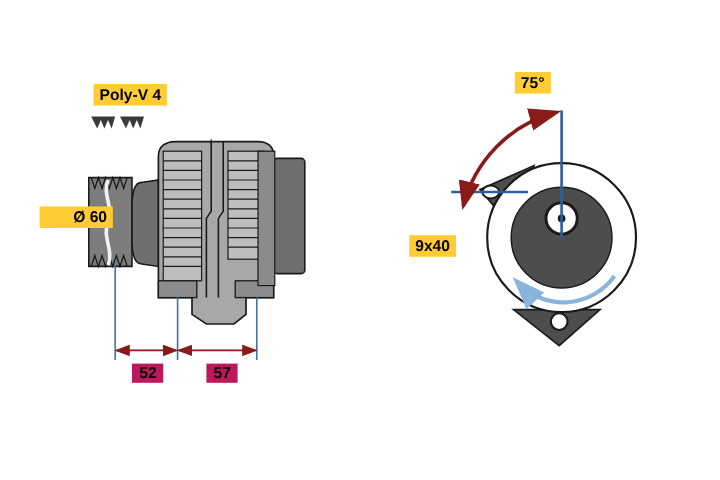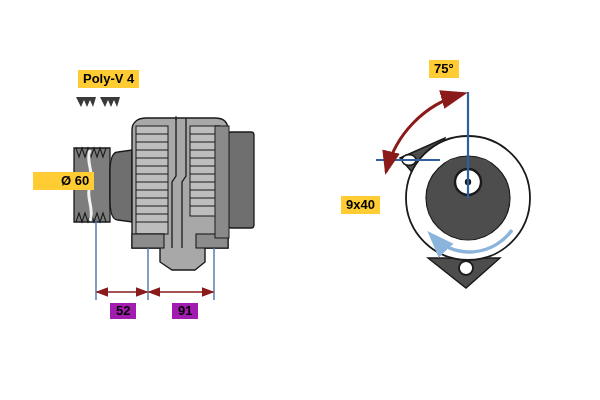--- a/index.html
+++ b/index.html
@@ -33,21 +33,21 @@
     line-height: 14px;
     box-sizing: border-box;
   }
   .label-yellow {
     background: #ffcc33;
   }
   .label-blue {
     background: #bcd9ef;
   }
   .label-dim {
-    background: #a21caf;
+    background: #be185d;
     font-size: 13px;
     padding: 1px 6px 1px 6px;
   }
 </style>
 </head>
 <body>
 
 <div id="canvas">
 
   <svg id="svg-root" viewBox="0 0 600 400">
@@ -181,20 +181,20 @@
 
   </svg>
 
   <div class="label label-yellow" style="left:78px; top:70px;">Poly-V 4</div>
 
 
   <div class="label label-yellow" style="left:33px; top:172px;padding-left:28px;">Ø 60</div>
 
   <div class="label label-dim" style="left:110px; top:303px;">52</div>
 
-  <div class="label label-dim" style="left:172px; top:303px;">91</div>
+  <div class="label label-dim" style="left:172px; top:303px;">57</div>
 
   <div class="label label-yellow" style="left:429px; top:60px;">75°</div>
 
   <div class="label label-yellow" style="left:341px; top:152px;margin-top:44px;">9x40</div>
 
 
 </div>
 
 </body></html>

